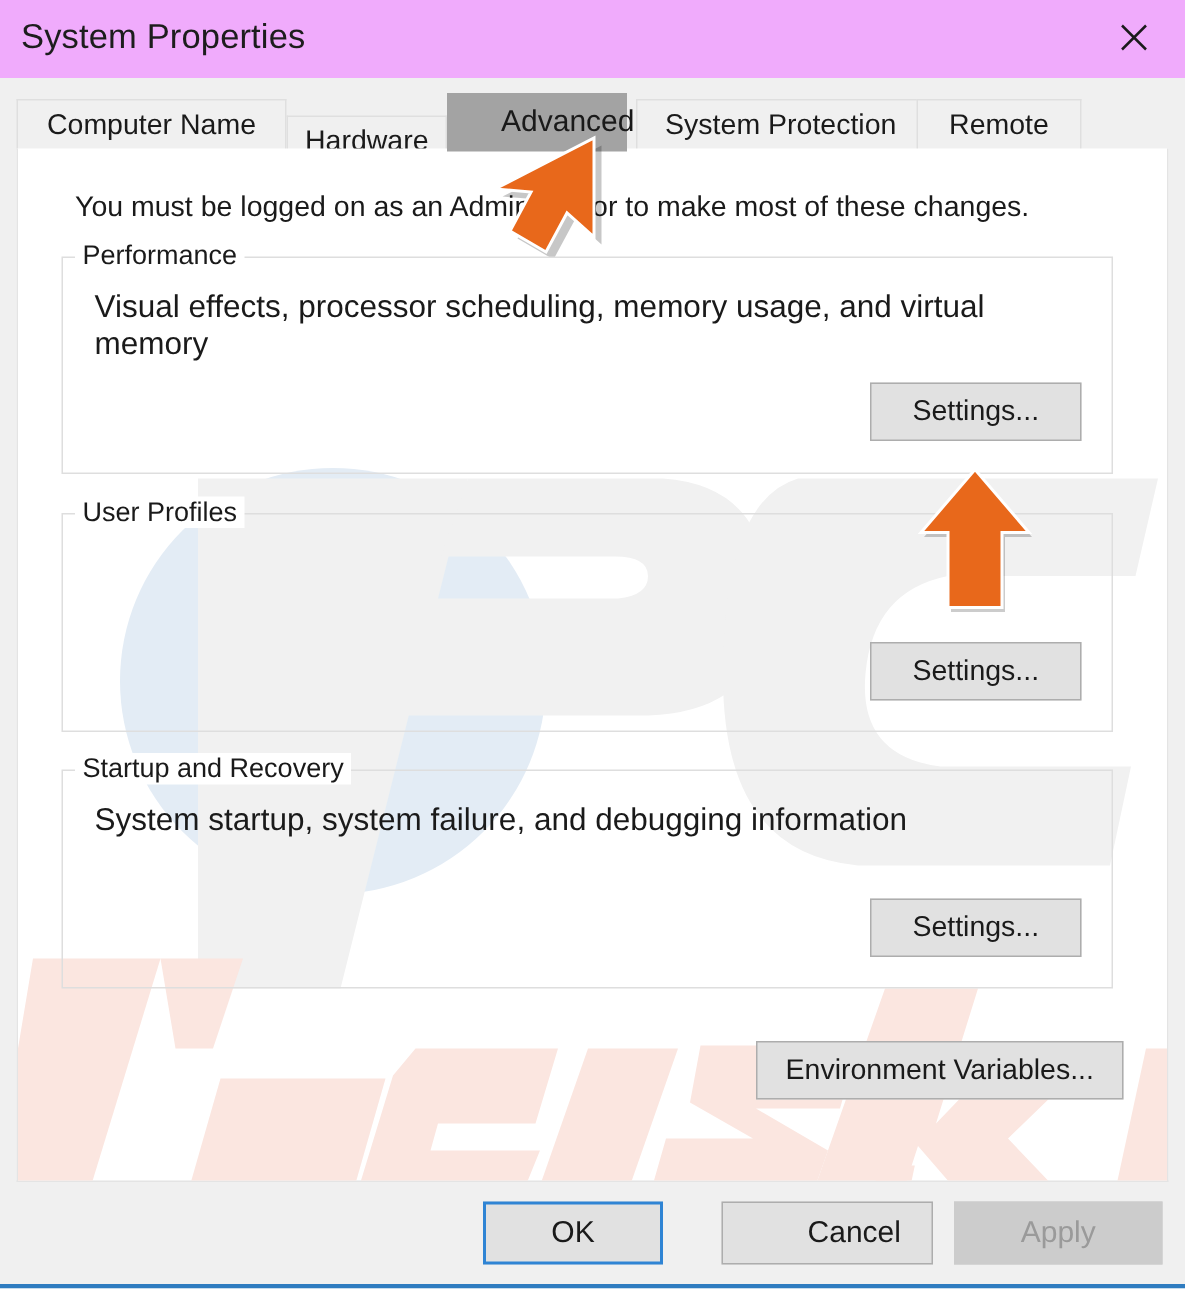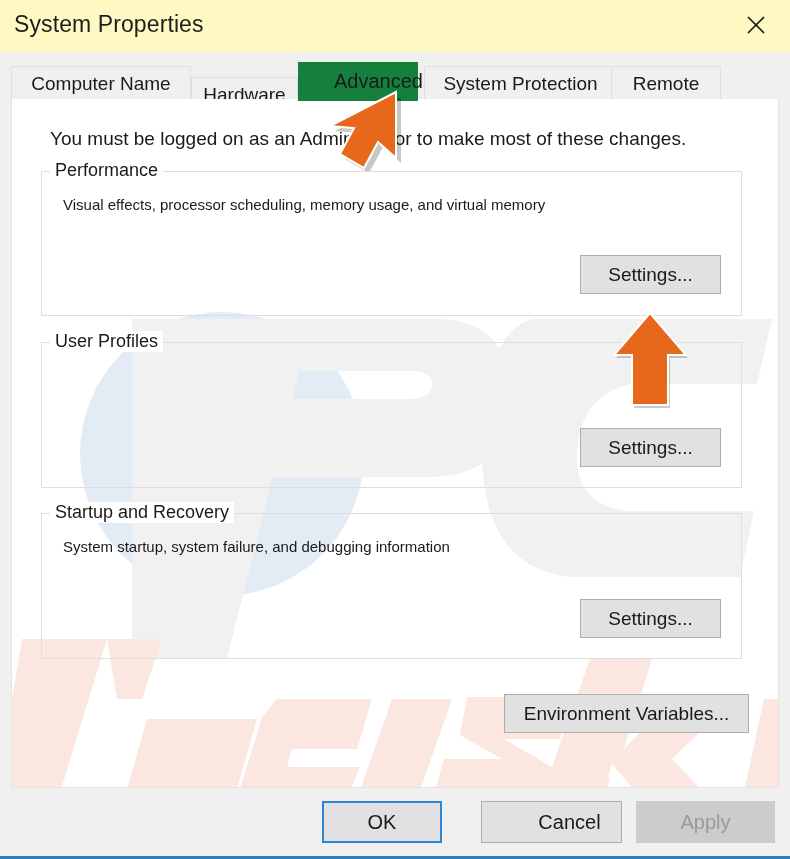--- a/index.html
+++ b/index.html
@@ -26,21 +26,21 @@
     box-sizing: border-box;
     overflow: hidden;
   }
 
   
   #titlebar {
     position: absolute;
     left: 0; top: 0;
     width: 790px;
     height: 52px;
-    background: #fef9c3;
+    background: #f0abfc;
   }
   #window-title {
     position: absolute;
     left: 14px;
     top: 11px;
     font-size: 23px;
     color: #1d1d1d;
     font-weight: 400;
     letter-spacing: 0.1px;
     white-space: nowrap;
@@ -78,21 +78,21 @@
     align-items: center;
     justify-content: center;
     font-size: 19px;
     color: #1a1a1a;
     white-space: nowrap;
     cursor: default;
   }
   .tab.active {
     top: 0px;
     height: 39px;
-    background: #15803d;
+    background: #a3a3a3;
     border: none;
     z-index: 5;
     font-size: 20px;
     padding-left: 41px;
   }
 
   
   #content {
     position: absolute;
     left: 11px;
@@ -130,21 +130,21 @@
     background: #ffffff;
     padding: 0 5px;
     font-size: 18px;
     color: #1a1a1a;
     white-space: nowrap;
   }
   .group-desc {
     position: absolute;
     left: 21px;
     top: 20px;
-    font-size: 15px;
+    font-size: 21px;
     color: #1a1a1a;
     line-height: 25px;
     width: 620px;
   }
 
   
   .btn {
     position: absolute;
     background: #e1e1e1;
     border: 1px solid #adadad;

